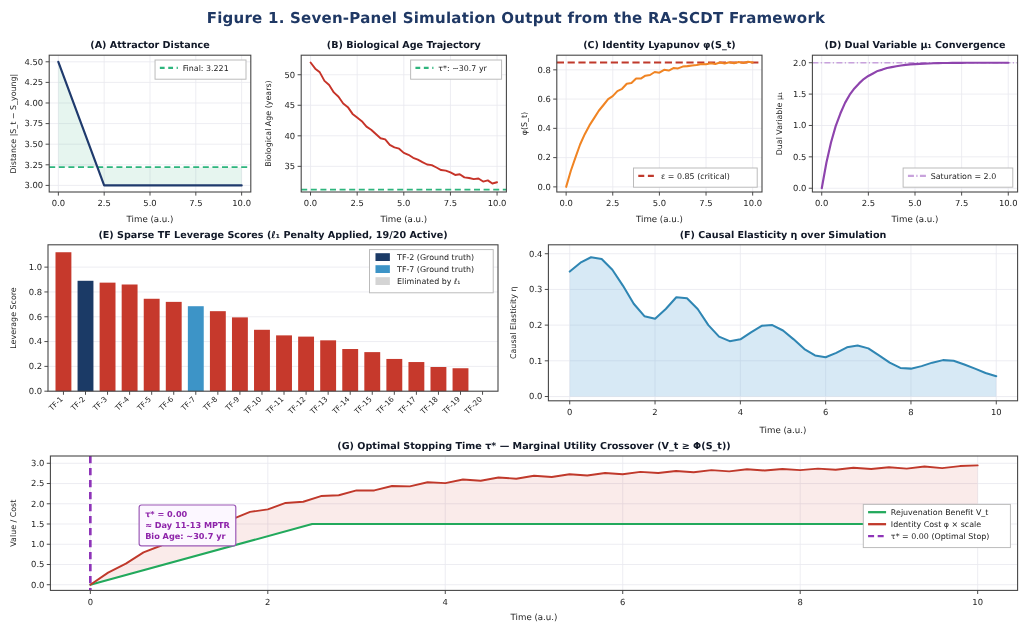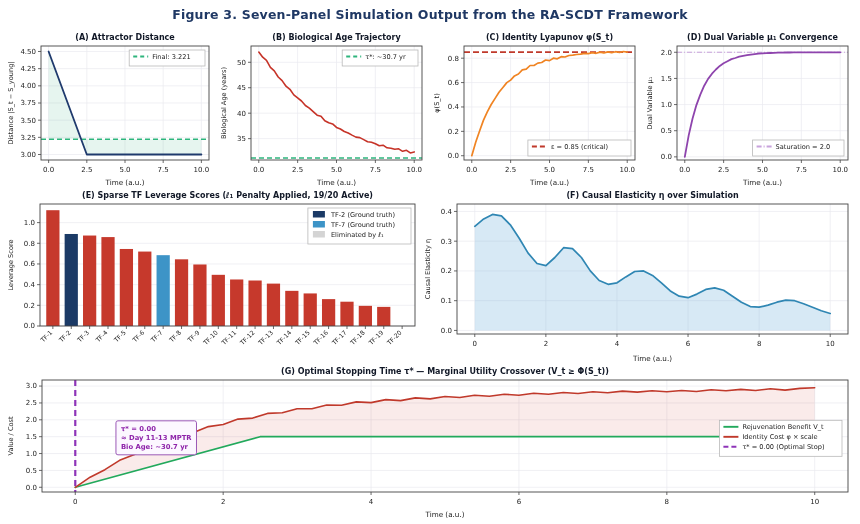--- a/index.html
+++ b/index.html
@@ -16,21 +16,21 @@
   .panelE{width:49%;}
   .panelF{width:51%;}
   .panelG{width:100%;}
   svg{display:block;}
   svg text{font-family:"DejaVu Sans","Liberation Sans",sans-serif;}
 </style>
 </head>
 <body>
 
 <div class="fig">
-  <div class="fig-title">Figure 3. Seven-Panel Simulation Output from the RA-SCDT Framework</div>
+  <div class="fig-title">Figure 1. Seven-Panel Simulation Output from the RA-SCDT Framework</div>
   <div class="row row1">
     <div class="panel">
         <svg width="213" height="158">
           <rect x="37" y="16" width="168" height="114" fill="#ffffff"></rect>
           <line x1="37" x2="205" y1="124.50602409638554" y2="124.50602409638554" stroke="#e9e9ef" stroke-width="0.7"></line>
           <line x1="37" x2="205" y1="107.33734939759036" y2="107.33734939759036" stroke="#e9e9ef" stroke-width="0.7"></line>
           <line x1="37" x2="205" y1="90.16867469879517" y2="90.16867469879517" stroke="#e9e9ef" stroke-width="0.7"></line>
           <line x1="37" x2="205" y1="73" y2="73" stroke="#e9e9ef" stroke-width="0.7"></line>
           <line x1="37" x2="205" y1="55.83132530120483" y2="55.83132530120483" stroke="#e9e9ef" stroke-width="0.7"></line>
           <line x1="37" x2="205" y1="38.66265060240964" y2="38.66265060240964" stroke="#e9e9ef" stroke-width="0.7"></line>

